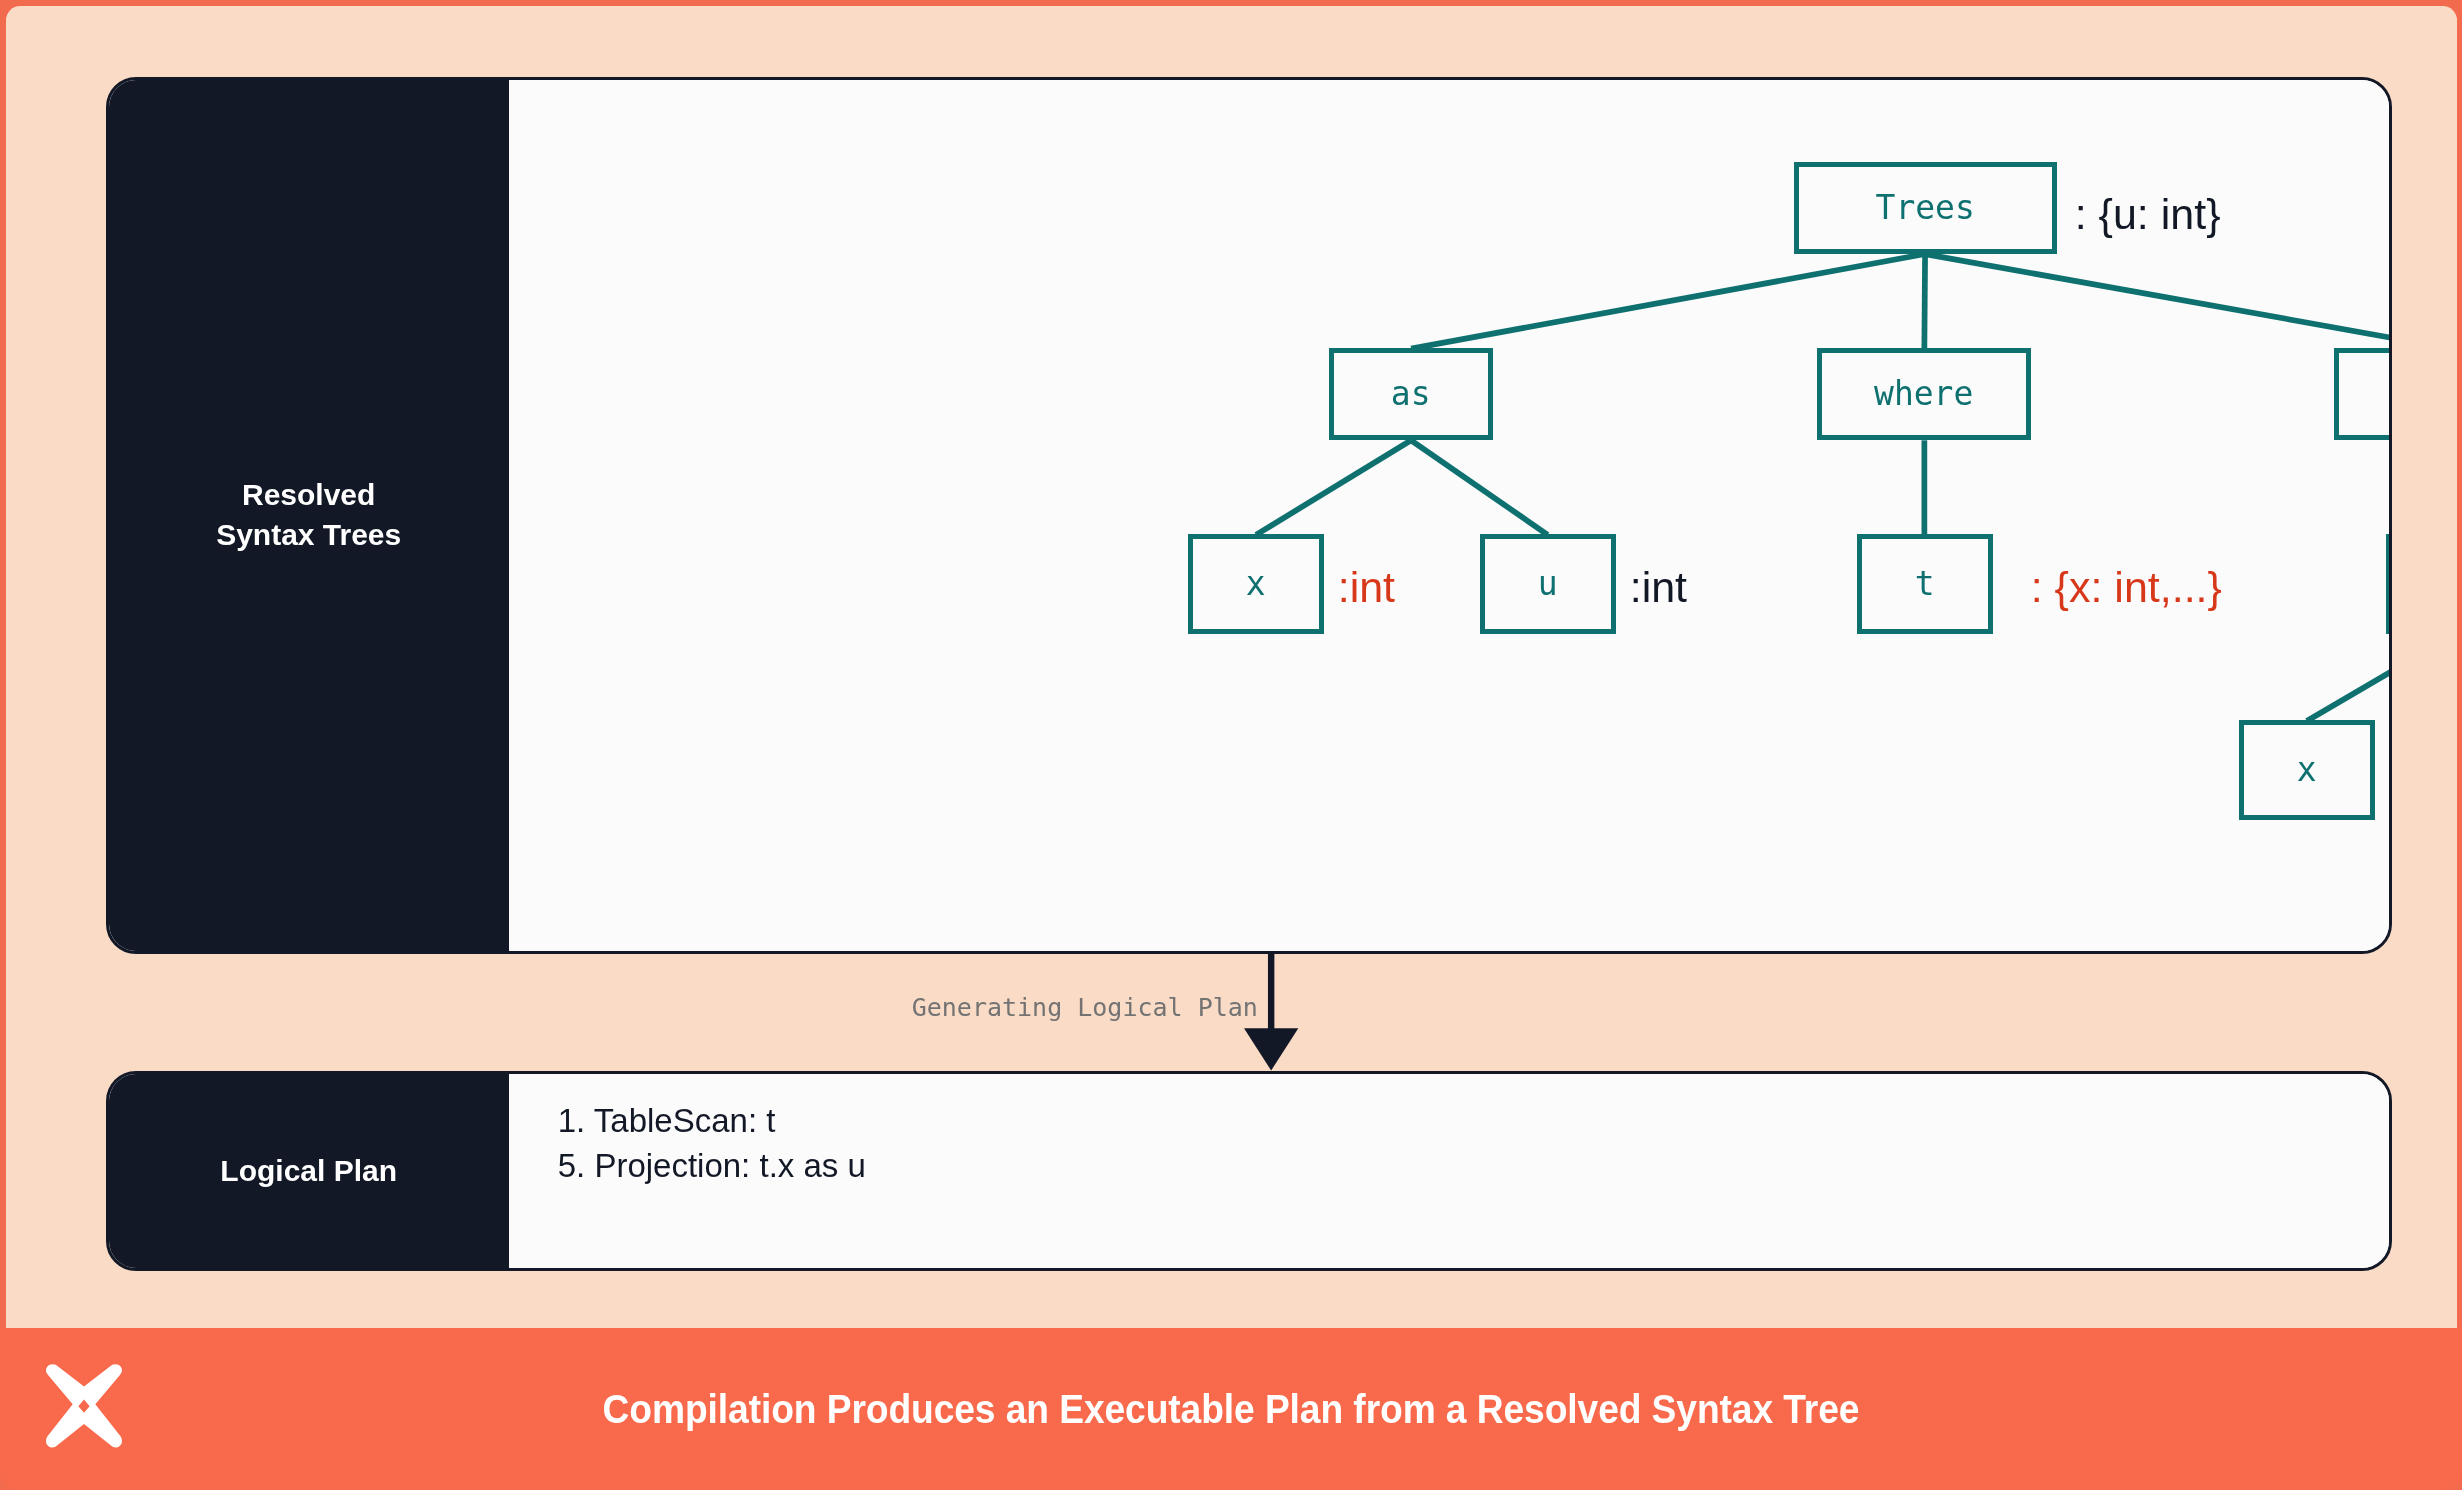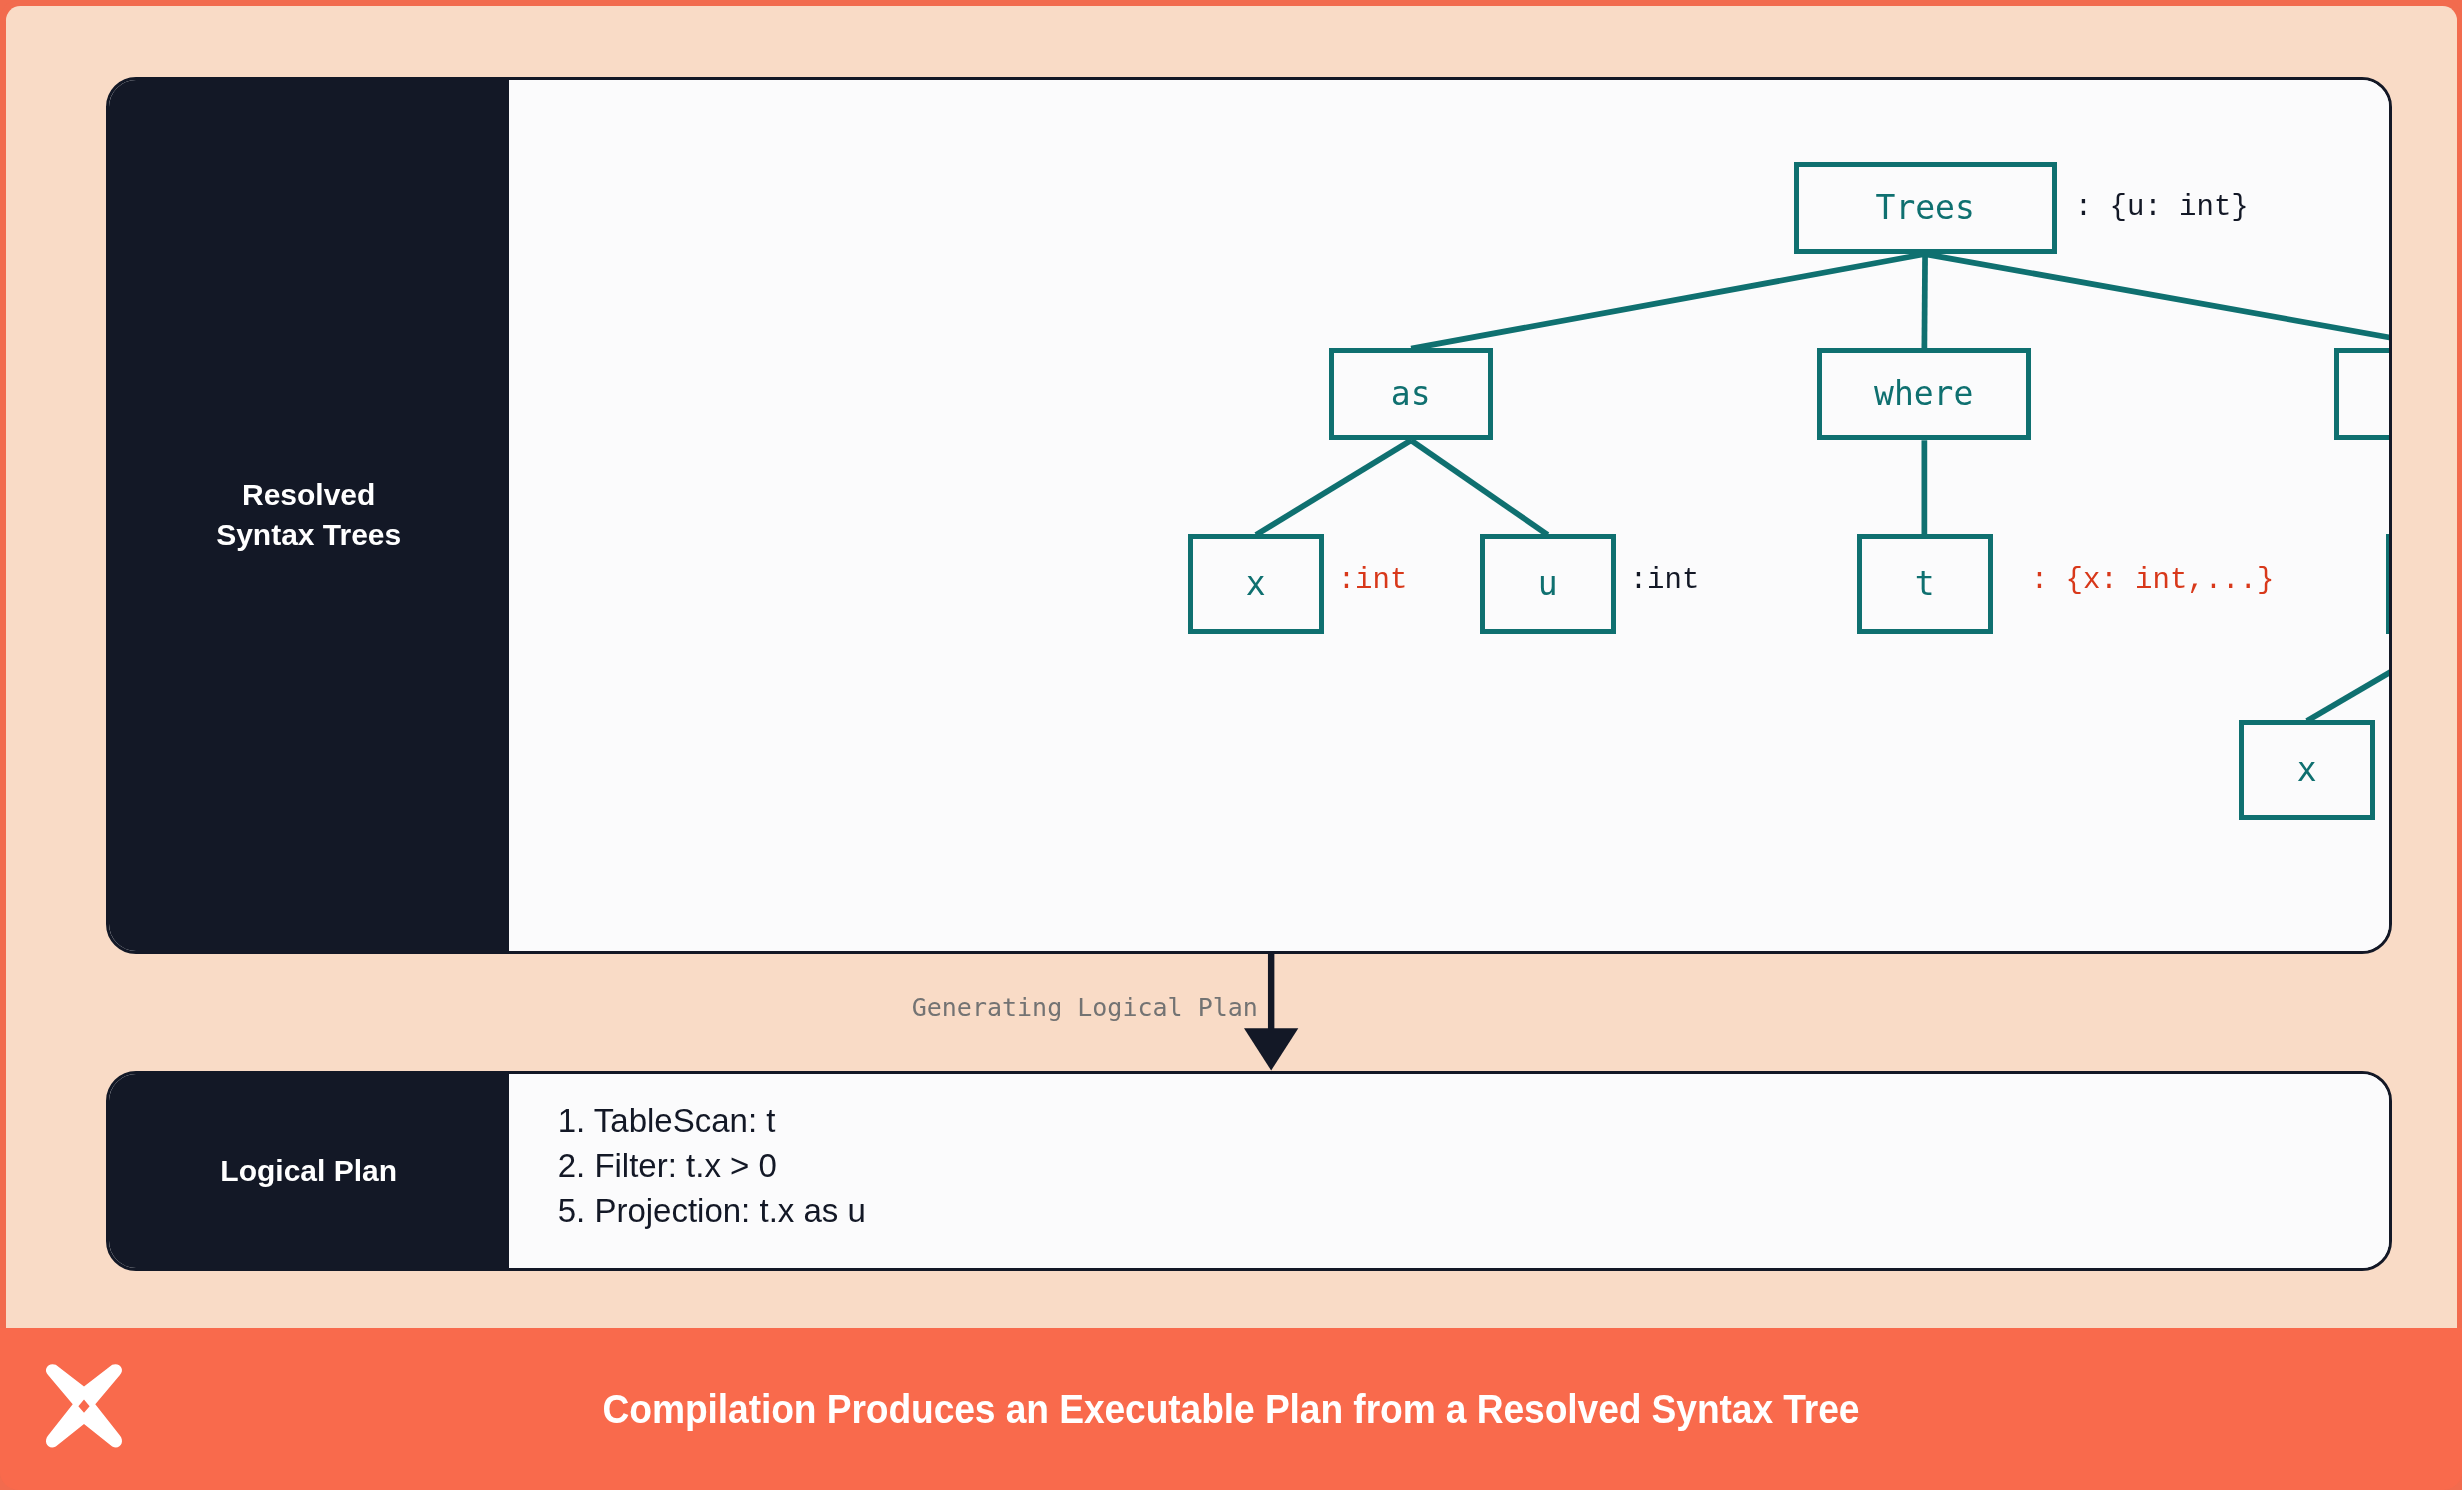--- a/index.html
+++ b/index.html
@@ -82,22 +82,22 @@
     color: #0F7070;
     font-family: "DejaVu Sans Mono", monospace;
     font-size: 33px;
     display: flex;
     align-items: center;
     justify-content: center;
     white-space: nowrap;
   }
   .ann {
     position: absolute;
-    font-family: Liberation Mono, monospace;
-    font-size: 29px;
+    font-family: Liberation Sans, sans-serif;
+    font-size: 43px;
     white-space: nowrap;
     line-height: 1;
   }
   .ann.dark { color: #131826; }
   .ann.red  { color: #D8381A; }
 
   
   #connector {
     position: absolute;
     left: 100px; top: 948px;
@@ -203,21 +203,20 @@
         <line x1="1630" y1="0" x2="1630" y2="118" stroke="#131826" stroke-width="9"></line>
         <polygon points="1630,163 1592,104 1668,104" fill="#131826"></polygon>
       </svg>
     </div>
 
     <div class="card" id="card-plan">
       <div class="card-label">Logical Plan</div>
       <div class="card-body">
         <div id="plan-list">
           <div class="plan-row">1. TableScan: t</div>
-          <div class="plan-row">2. Filter: t.x &gt; 0</div>
           <div class="plan-row">5. Projection: t.x as u</div>
         </div>
       </div>
     </div>
 
   </div>
 
   <div id="banner">
     <svg id="logo" viewBox="0 0 100 100">
       <path d="M12 14 C6 8 12 0 20 3 L50 26 L80 3 C88 0 94 8 88 14 L62 45 L88 78 C94 85 88 94 80 90 L50 66 L20 90 C12 94 6 85 12 78 L38 45 Z

